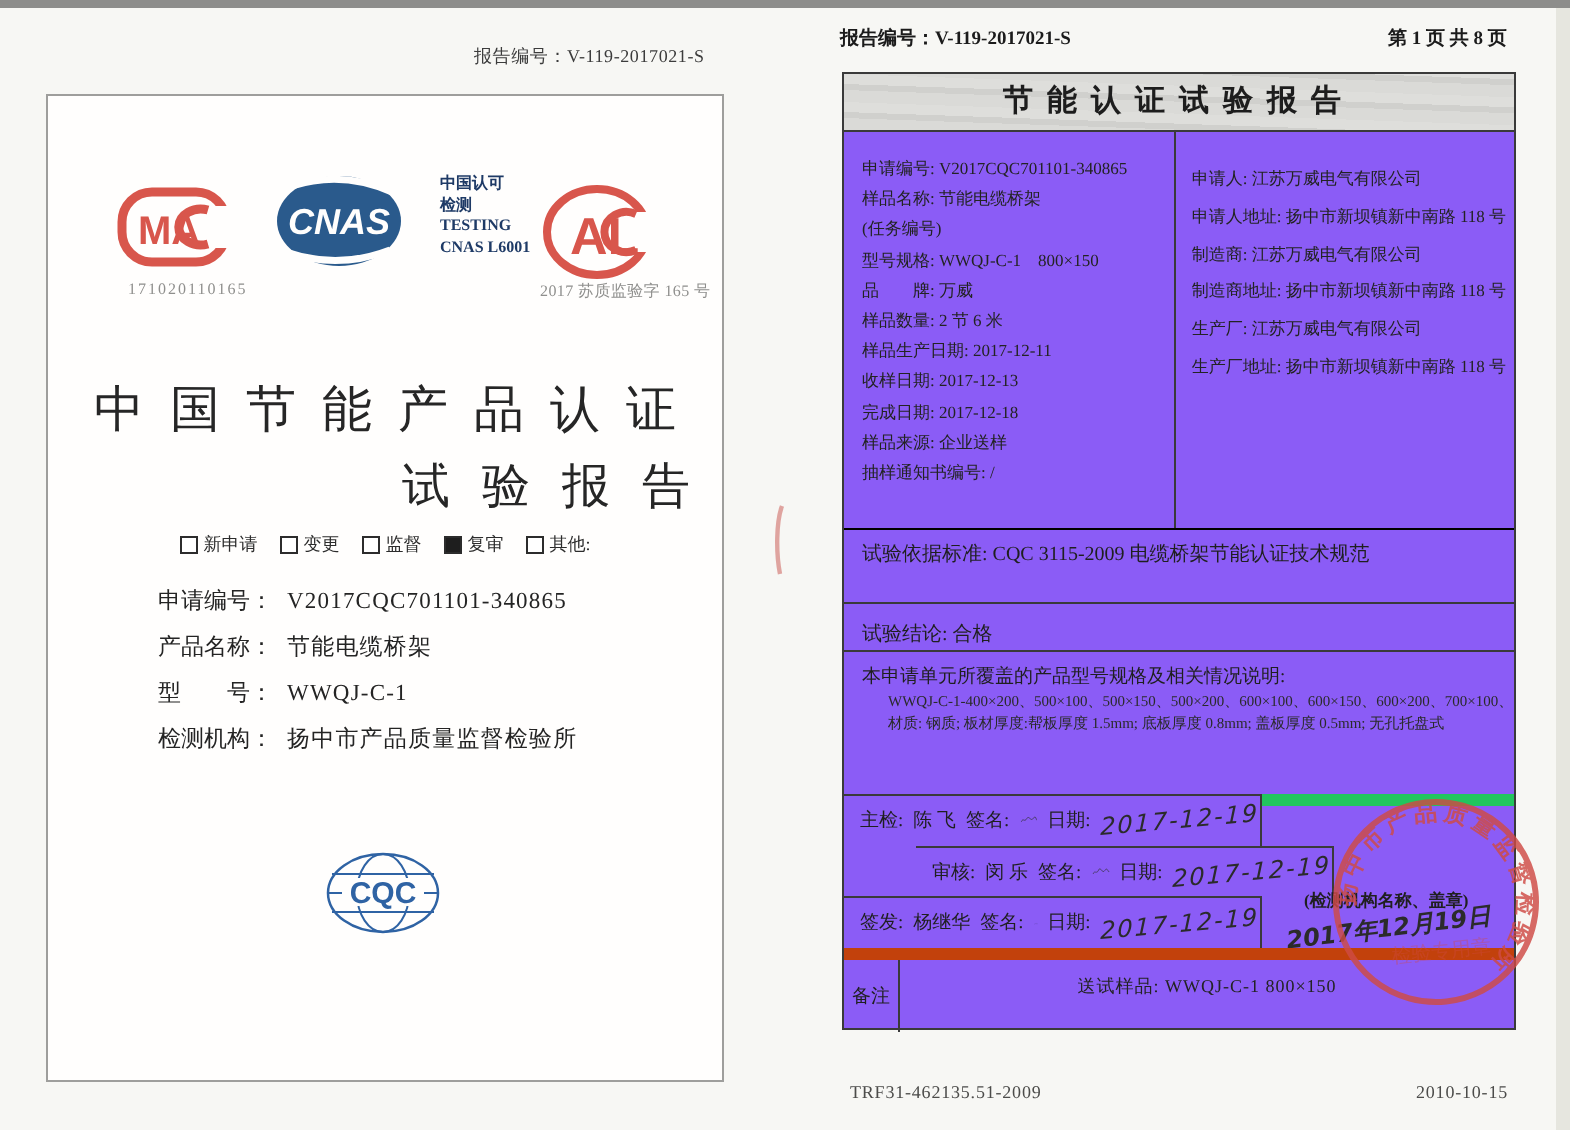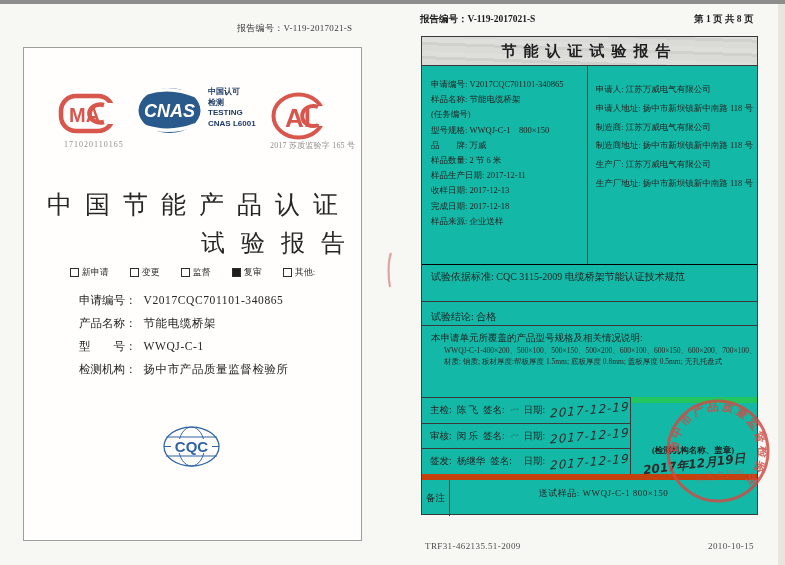--- a/index.html
+++ b/index.html
@@ -6,58 +6,58 @@
   .canvas{position:relative;width:785px;height:565px;background:#f7f7f4;overflow:hidden;
           font-family:"Liberation Serif","DejaVu Serif",serif;color:#2e2e2e;}
   .abs{position:absolute;}
   .top-edge{top:0;left:0;width:785px;height:4px;background:#8d8d8b;}
   .right-edge{top:4px;right:0;width:7px;height:561px;background:#e6e6df;}
 
   
   .left-page{left:23px;top:47px;width:337px;height:492px;background:#fffefd;border:1px solid #9e9e9c;}
   .lp-report-no{left:237px;top:22px;font-size:9px;color:#3c3c3c;letter-spacing:.3px;white-space:nowrap;}
   .logo-num{font-size:8px;color:#8f8f8d;letter-spacing:1px;white-space:nowrap;}
-  .cnas-text{left:184px;top:39px;font-family:Liberation Sans, sans-serif;font-weight:bold;
+  .cnas-text{left:196px;top:39px;font-family:Liberation Serif, serif;font-weight:bold;
              color:#1e3a66;font-size:8px;line-height:10.5px;white-space:nowrap;}
   .lp-title1{left:0;top:140px;width:337px;text-align:center;text-indent:13px;font-size:25px;
              letter-spacing:13px;color:#262626;white-space:nowrap;}
   .lp-title2{left:0;top:179px;width:337px;text-align:right;text-indent:16px;font-size:24px;
              letter-spacing:16px;color:#262626;white-space:nowrap;}
-  .lp-checks{left:0;top:218px;width:337px;display:flex;justify-content:center;gap:21px;
+  .lp-checks{left:0;top:218px;width:337px;display:flex;justify-content:center;gap:11px;
              font-size:9px;color:#2c2c2c;align-items:center;white-space:nowrap;}
   .chk{display:inline-flex;align-items:center;gap:3px;}
   .chk-box{width:7px;height:7px;border:1px solid #2c2c2c;display:inline-block;background:#fff;}
   .chk-box.checked{background:#1e1e1e;}
   .lp-field{left:55px;font-size:11.5px;color:#242424;white-space:nowrap;}
   .lp-field .val{margin-left:7px;letter-spacing:.6px;}
 
   
   .rp-report-no{left:420px;top:13px;font-size:9.5px;font-weight:bold;color:#1b1b1b;white-space:nowrap;}
   .rp-pageinfo{left:694px;top:13px;font-size:9.5px;font-weight:bold;color:#1b1b1b;white-space:nowrap;}
-  .rp-table{left:421px;top:36px;width:337px;height:479px;border:1.5px solid #3a3a3a;background:#14b8a6;box-sizing:border-box;}
+  .rp-table{left:421px;top:36px;width:337px;height:479px;border:1.5px solid #3a3a3a;background:#8b5cf6;box-sizing:border-box;}
   .rp-row{position:absolute;left:0;right:0;box-sizing:border-box;}
   .rp-titlebar{top:0;height:29px;border-bottom:1.5px solid #3a3a3a;
       background:repeating-linear-gradient(2deg,#dadad7 0 6px,#d0d0cd 6px 9px,#dededb 9px 14px);
       text-align:center;line-height:29px;font-size:15px;font-weight:bold;letter-spacing:7px;color:#1d1d1d;white-space:nowrap;}
   .rp-info{top:29px;height:198px;display:flex;}
   .rp-info-left{width:171px;border-right:1px solid #3a3a3a;box-sizing:border-box;padding:11px 7px 0 9px;font-family:Liberation Serif, serif;}
   .rp-info-right{flex:1;padding:14px 4px 0 8px;}
   .info-line{font-size:8.5px;color:#232323;white-space:nowrap;line-height:15.2px;}
   .rp-info-right .info-line{line-height:18.8px;}
   .rp-standard{top:227px;height:25px;border-top:1px solid #000000;display:flex;align-items:center;
                padding-left:9px;font-size:10px;color:#1f1f1f;white-space:nowrap;}
   .rp-conclusion{top:252px;height:36px;border-top:1px solid #3a3a3a;padding:8px 0 0 9px;font-size:10px;color:#1f1f1f;margin-top:12px;}
   .rp-coverage{top:288px;height:72px;border-top:1px solid #3a3a3a;padding:6px 6px 0 9px;}
   .cov-title{font-size:9.5px;color:#1f1f1f;white-space:nowrap;}
   .cov-line{font-size:7.5px;color:#2a2a2a;white-space:nowrap;line-height:11px;margin-left:13px;}
   .cov-line:first-of-type{margin-top:7px;}
   .sig-row{height:25.7px;border-top:1px solid #3a3a3a;width:209px;border-right:1px solid #3a3a3a;
            box-sizing:border-box;display:flex;align-items:center;gap:5px;padding-left:8px;
            font-size:9.5px;color:#1f1f1f;white-space:nowrap;}
-  .sig-row-1{top:360px;} .sig-row-2{top:385.7px;} .sig-row-3{top:411.4px;}
+  .sig-row-1{top:360px;} .sig-row-2{top:385.7px;margin-left:36px;} .sig-row-3{top:411.4px;}
   .stamp-cell{top:360px;left:209px;right:0;height:77px;border-top:6px solid #22c55e;box-sizing:border-box;font-weight:bold;}
   .stamp-note{position:absolute;left:21px;top:42px;font-size:8.5px;color:#1f1f1f;white-space:nowrap;}
   .hand{font-family:"DejaVu Sans",sans-serif;font-style:italic;color:#2b2b2b;}
   .hand-date{font-size:12px;transform:rotate(-5deg) skewX(-6deg);display:inline-block;letter-spacing:1px;}
   .stamp-hand-date{position:absolute;left:12px;top:53px;font-size:12px;transform:rotate(-7deg);white-space:nowrap;}
   .rp-remark{top:437px;height:42px;border-top:6px solid #c2410c;display:flex;}
   .remark-label{width:28px;border-right:1px solid #3a3a3a;box-sizing:border-box;display:flex;
                 align-items:center;justify-content:center;font-size:9.5px;color:#1f1f1f;}
   .remark-value{flex:1;display:flex;align-items:center;justify-content:center;font-size:9px;
                 color:#232323;letter-spacing:.5px;padding-bottom:10px;}
@@ -176,20 +176,21 @@
         <div class="info-line">申请编号: V2017CQC701101-340865</div>
         <div class="info-line">样品名称: 节能电缆桥架</div>
         <div class="info-line">(任务编号)</div>
         <div class="info-line">型号规格: WWQJ-C-1　800×150</div>
         <div class="info-line">品　　牌: 万威</div>
         <div class="info-line">样品数量: 2 节 6 米</div>
         <div class="info-line">样品生产日期: 2017-12-11</div>
         <div class="info-line">收样日期: 2017-12-13</div>
         <div class="info-line">完成日期: 2017-12-18</div>
         <div class="info-line">样品来源: 企业送样</div>
+        <div class="info-line">抽样通知书编号: /</div>
       </div>
       <div class="rp-info-right">
         <div class="info-line">申请人: 江苏万威电气有限公司</div>
         <div class="info-line">申请人地址: 扬中市新坝镇新中南路 118 号</div>
         <div class="info-line">制造商: 江苏万威电气有限公司</div>
         <div class="info-line">制造商地址: 扬中市新坝镇新中南路 118 号</div>
         <div class="info-line">生产厂: 江苏万威电气有限公司</div>
         <div class="info-line">生产厂地址: 扬中市新坝镇新中南路 118 号</div>
       </div>
     </div>

